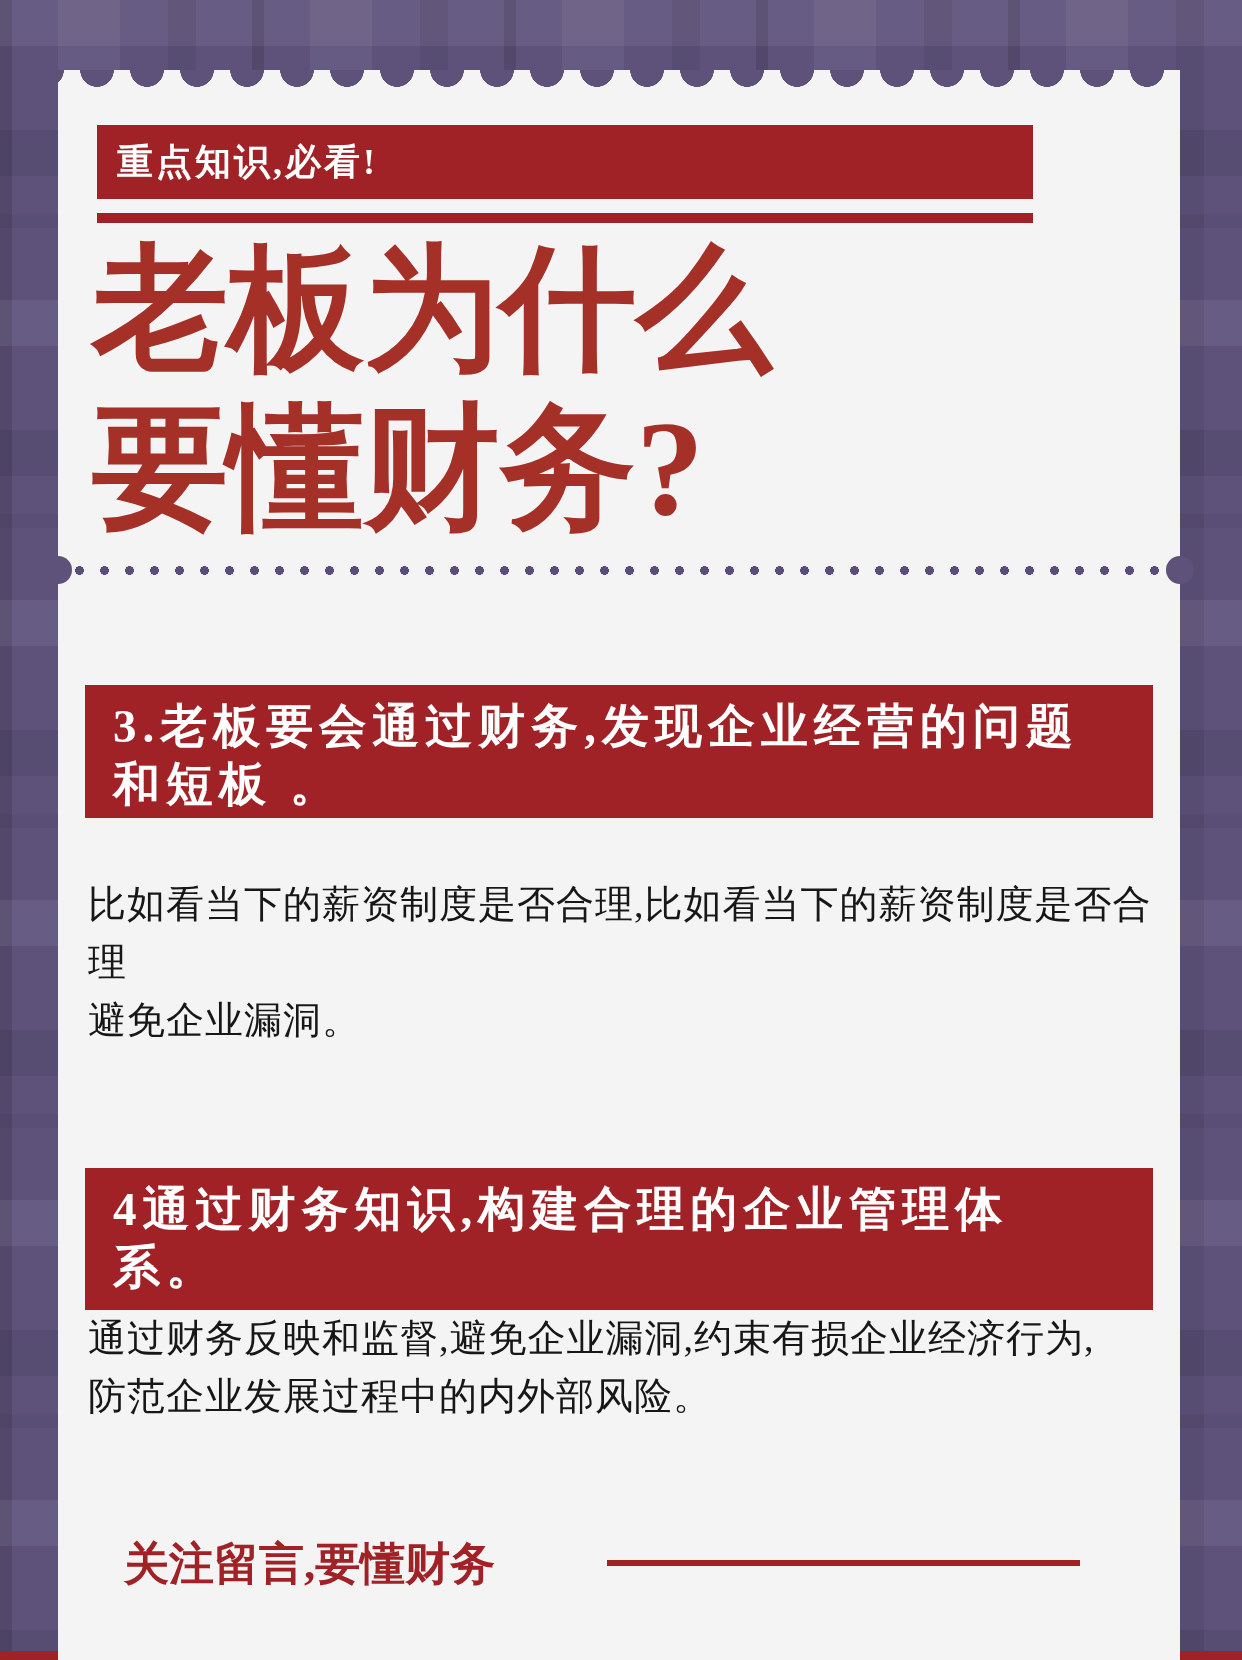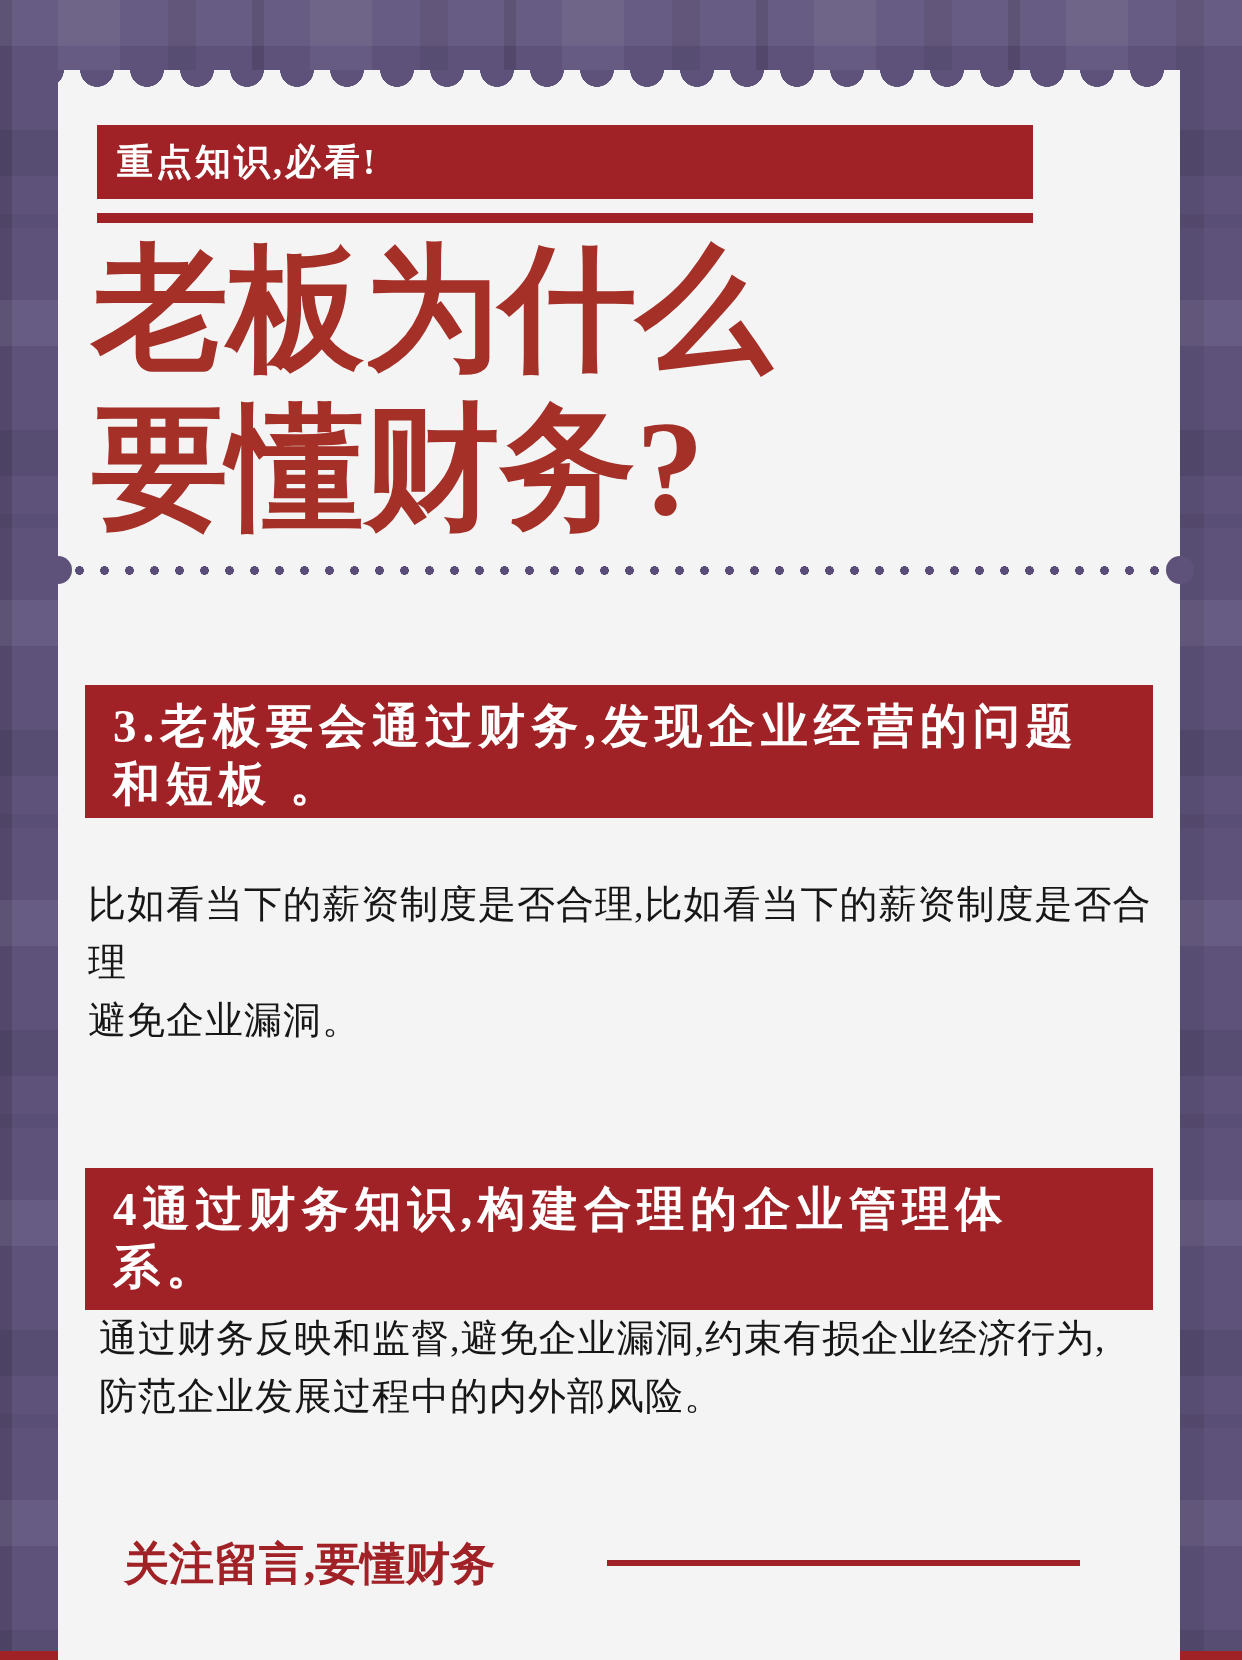--- a/index.html
+++ b/index.html
@@ -87,21 +87,21 @@
   }
   .heading-3 { top: 615px; height: 133px; }
   .heading-4 { top: 1050px; height: 142px; margin-top: 48px; }
   .body-para {
     position: absolute; left: 30px; width: 1085px;
     color: #171717;
     font-size: 38px; font-weight: normal; letter-spacing: 1px;
     line-height: 58px;
   }
   .para-1 { top: 805px; }
-  .para-2 { top: 1239px; margin-left: 11px; }
+  .para-2 { top: 1239px; }
   .cta-text {
     position: absolute; left: 66px; top: 1464px;
     color: #a02226; font-size: 45px; font-weight: bold;
     line-height: 60px; letter-spacing: 0; white-space: nowrap;
   }
   .cta-line {
     position: absolute; left: 549px; top: 1490px; width: 473px; height: 6px;
     background: #a02226;
   }
 </style>

